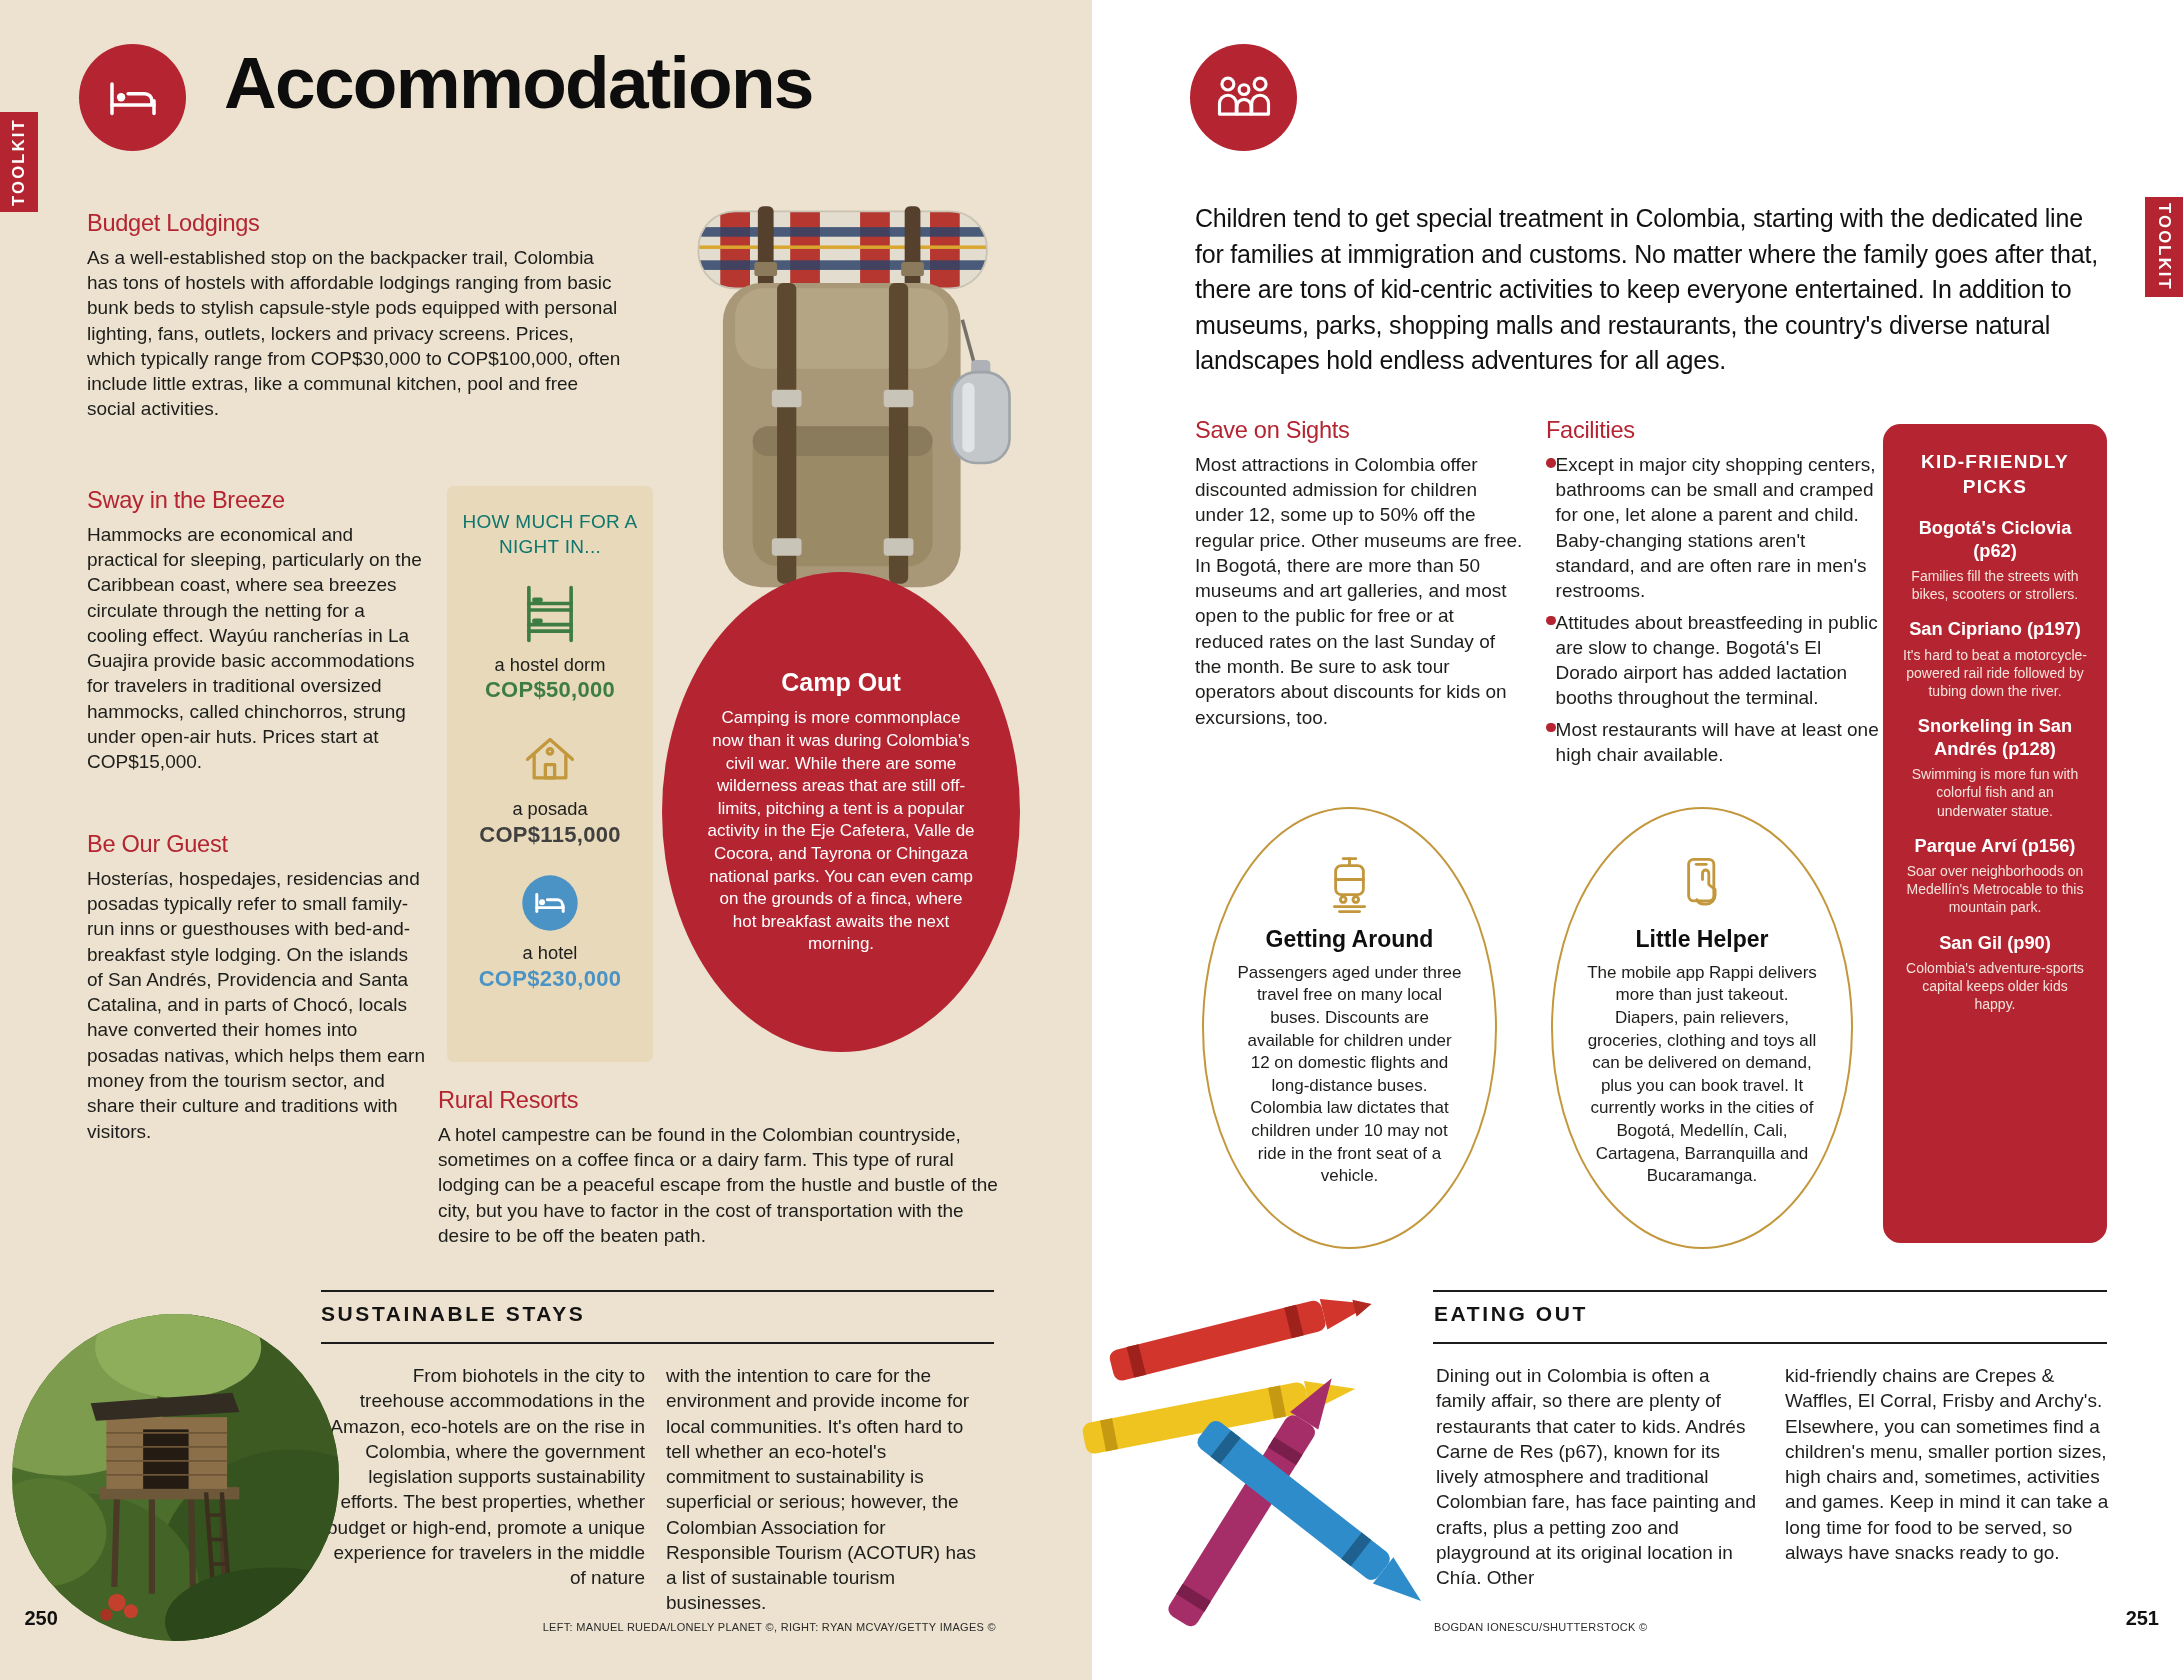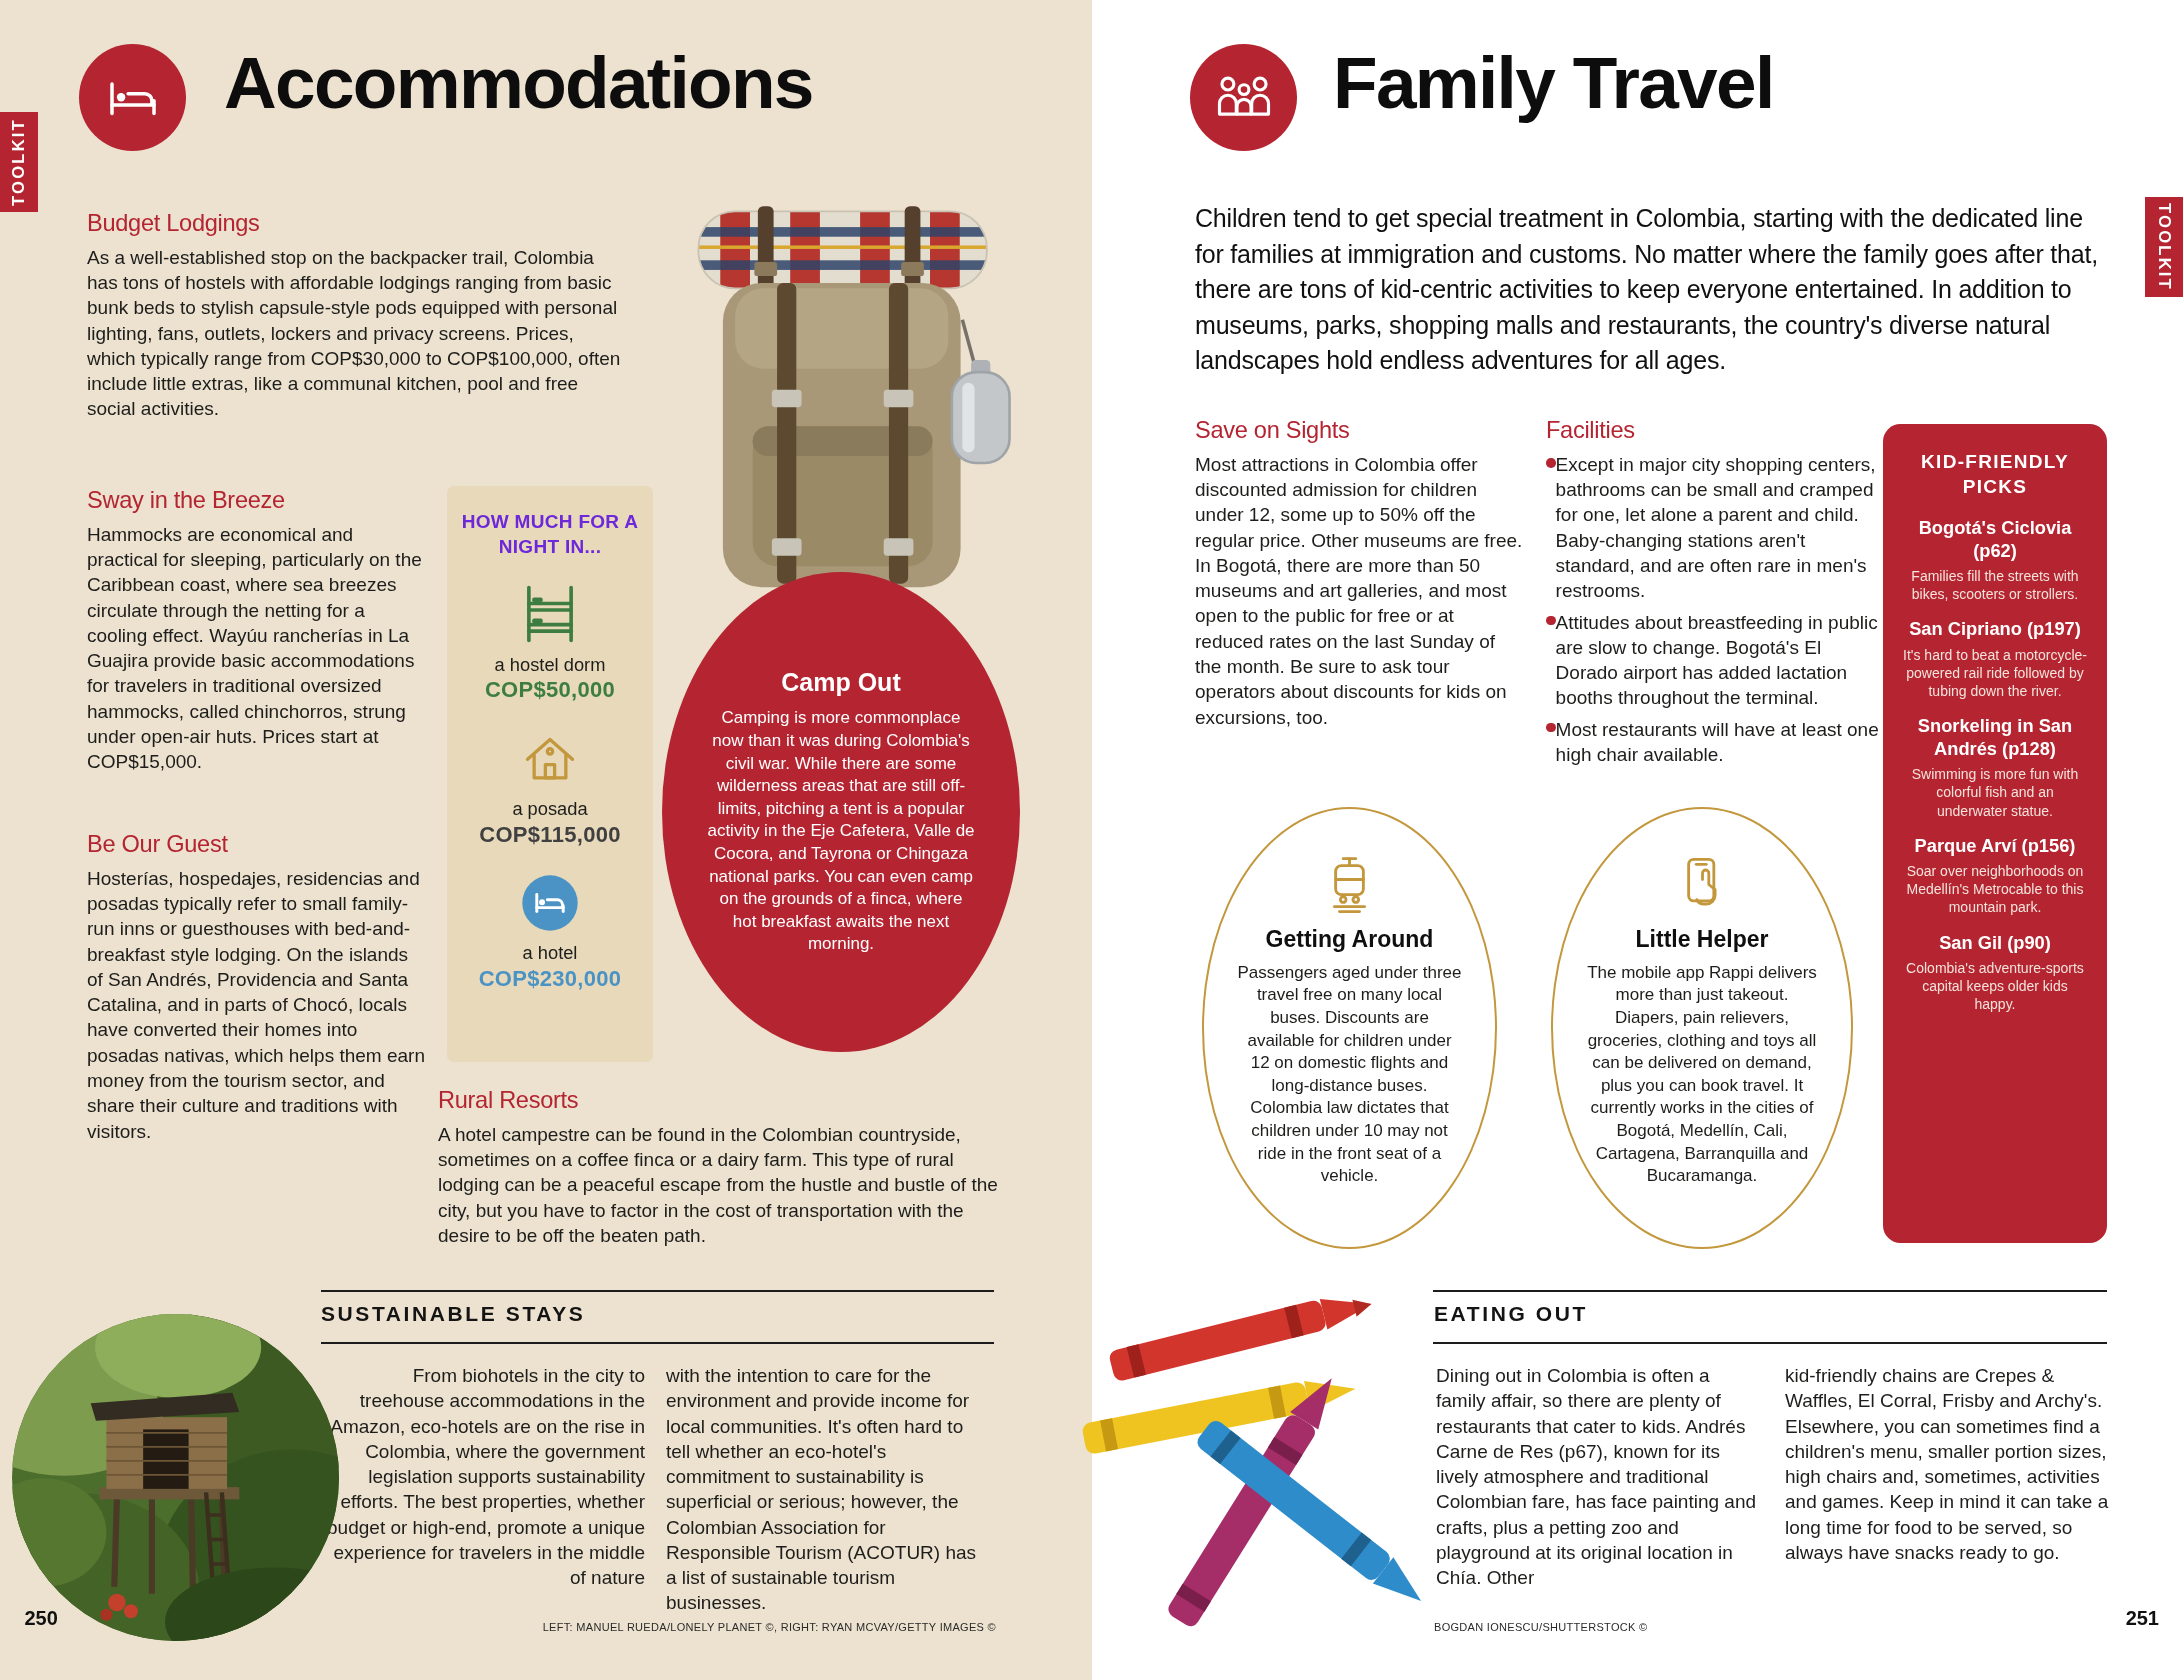--- a/index.html
+++ b/index.html
@@ -31,21 +31,21 @@
   .h-red{ color:var(--accent-red); font-size:23.6px; font-weight:normal; margin-bottom:7.9px; letter-spacing:-0.3px; }
   .body-text{ font-size:19px; line-height:1.33; color:var(--ink); }
   .caps-heading{ font-size:21px; font-weight:bold; letter-spacing:2.6px; color:#141414; }
   .rule{ position:absolute; height:1.7px; background:#1c1c1c; }
   .page-number{ position:absolute; font-size:20px; font-weight:bold; color:#111; }
   .credit{ position:absolute; font-size:11px; color:#2b2b2b; letter-spacing:0.3px; }
 
   
   #price-box{ position:absolute; left:447px; top:486px; width:206px; height:576px;
     background:var(--box-tan); border-radius:7px; text-align:center; padding:23px 12.2px; }
-  .pb-heading{ font-size:19px; font-weight:bold; line-height:1.32; letter-spacing:0.3px; color:#6d28d9; }
+  .pb-heading{ font-size:19px; font-weight:normal; line-height:1.32; letter-spacing:0.3px; color:#0f766e; }
   .pb-item{ margin-top:22px; }
   .pb-icon svg{ width:66px; height:66px; }
   .pb-label{ font-size:18.3px; color:var(--ink); margin-top:3.5px; }
   .pb-price{ font-size:22px; font-weight:bold; margin-top:1.7px; letter-spacing:0.3px; }
 
   
   #camp-out{ position:absolute; left:662px; top:572px; width:358px; height:480px;
     background:var(--accent-red); border-radius:50%; color:#fff; display:flex; flex-direction:column;
     justify-content:center; align-items:center; text-align:center; padding:0 44px; }
   .co-heading{ font-size:25px; font-weight:bold; margin-bottom:10.5px; }
@@ -269,21 +269,20 @@
   <div class="header-circle" style="left:98px;top:44px">
     <svg viewBox="0 0 100 100" fill="none" stroke="#fff" stroke-width="4.5" stroke-linecap="round" stroke-linejoin="round">
       <circle cx="27" cy="30" r="8.5"></circle>
       <path d="M15 73 v-15 a12 12 0 0 1 24 0 v15 z"></path>
       <circle cx="73" cy="30" r="8.5"></circle>
       <path d="M61 73 v-15 a12 12 0 0 1 24 0 v15 z"></path>
       <circle cx="50" cy="38" r="7"></circle>
       <path d="M40 73 v-11 a10 10 0 0 1 20 0 v11 z"></path>
     </svg>
   </div>
-  <h1 class="page-title" style="left:241px;top:45px">Family Travel</h1>
 
   <p class="intro abs" style="left:103px;top:201px;width:915px">Children tend to get special treatment in Colombia, starting with the dedicated line for families at immigration and customs. No matter where the family goes after that, there are tons of kid-centric activities to keep everyone entertained. In addition to museums, parks, shopping malls and restaurants, the country's diverse natural landscapes hold endless adventures for all ages.</p>
 
   <section class="abs" style="left:103px;top:417px;width:328px">
     <h2 class="h-red">Save on Sights</h2>
     <p class="body-text">Most attractions in Colombia offer discounted admission for children under 12, some up to 50% off the regular price. Other museums are free. In Bogotá, there are more than 50 museums and art galleries, and most open to the public for free or at reduced rates on the last Sunday of the month. Be sure to ask tour operators about discounts for kids on excursions, too.</p>
   </section>
 
   <section class="abs" style="left:454px;top:417px;width:334px">
     <h2 class="h-red">Facilities</h2>

